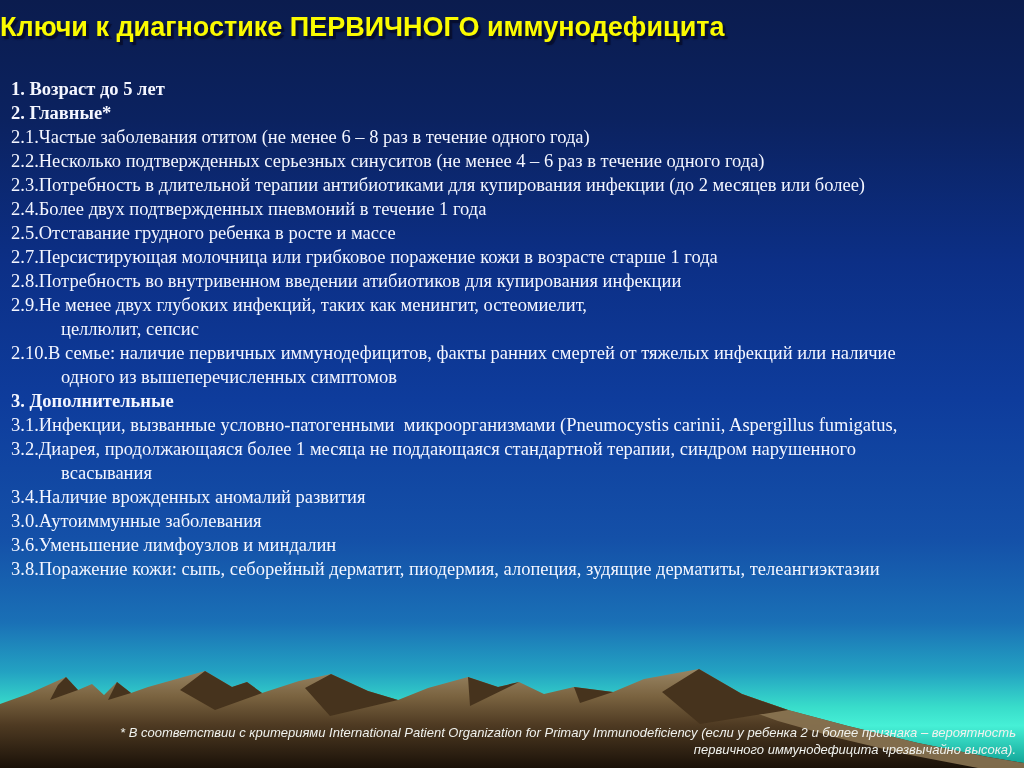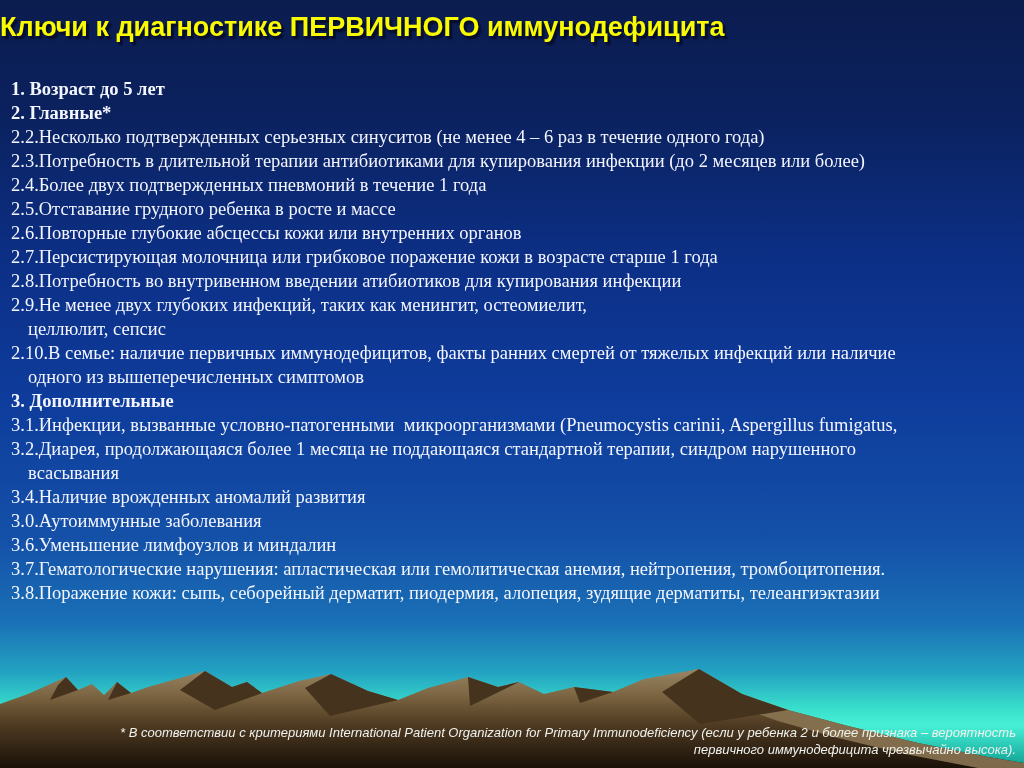--- a/index.html
+++ b/index.html
@@ -42,21 +42,21 @@
     width: 1016px;
   }
   .li {
     padding-left: 11px;
     font-size: 18.5px;
     line-height: 24px;
     color: #f4f6ff;
     white-space: pre-wrap;
   }
   .li.b { font-weight: bold; }
-  .li.cont { padding-left: 28px; }
+  .li.cont { padding-left: 28px; margin-left: 33px; }
   .mountains {
     position: absolute;
     left: 0;
     bottom: 0;
     width: 1024px;
     height: 110px;
     display: block;
   }
   .footnote {
     position: absolute;
@@ -75,39 +75,38 @@
 </head>
 <body>
 
 <div class="slide">
 
   <div class="title">Ключи к диагностике ПЕРВИЧНОГО иммунодефицита</div>
 
   <div class="content">
     <div class="li b">1. Возраст до 5 лет</div>
     <div class="li b">2. Главные*</div>
+    <div class="li">2.1.Частые заболевания отитом (не менее 6 – 8 раз в течение одного года)</div>
     <div class="li">2.2.Несколько подтвержденных серьезных синуситов (не менее 4 – 6 раз в течение одного года)</div>
     <div class="li">2.3.Потребность в длительной терапии антибиотиками для купирования инфекции (до 2 месяцев или более)</div>
     <div class="li">2.4.Более двух подтвержденных пневмоний в течение 1 года</div>
     <div class="li">2.5.Отставание грудного ребенка в росте и массе</div>
-    <div class="li">2.6.Повторные глубокие абсцессы кожи или внутренних органов</div>
     <div class="li">2.7.Персистирующая молочница или грибковое поражение кожи в возрасте старше 1 года</div>
     <div class="li">2.8.Потребность во внутривенном введении атибиотиков для купирования инфекции</div>
     <div class="li">2.9.Не менее двух глубоких инфекций, таких как менингит, остеомиелит,</div>
     <div class="li cont">целлюлит, сепсис</div>
     <div class="li">2.10.В семье: наличие первичных иммунодефицитов, факты ранних смертей от тяжелых инфекций или наличие</div>
     <div class="li cont">одного из вышеперечисленных симптомов</div>
     <div class="li b">3. Дополнительные</div>
     <div class="li">3.1.Инфекции, вызванные условно-патогенными  микроорганизмами (Pneumocystis carinii, Aspergillus fumigatus,</div>
     <div class="li">3.2.Диарея, продолжающаяся более 1 месяца не поддающаяся стандартной терапии, синдром нарушенного</div>
     <div class="li cont">всасывания</div>
     <div class="li">3.4.Наличие врожденных аномалий развития</div>
     <div class="li">3.0.Аутоиммунные заболевания</div>
     <div class="li">3.6.Уменьшение лимфоузлов и миндалин</div>
-    <div class="li">3.7.Гематологические нарушения: апластическая или гемолитическая анемия, нейтропения, тромбоцитопения.</div>
     <div class="li">3.8.Поражение кожи: сыпь, себорейный дерматит, пиодермия, алопеция, зудящие дерматиты, телеангиэктазии</div>
   </div>
 
   <svg class="mountains" viewBox="0 0 1024 110" preserveAspectRatio="none" aria-hidden="true">
     <defs>
       <linearGradient id="mg" x1="0" y1="8" x2="0" y2="110" gradientUnits="userSpaceOnUse">
         <stop offset="0" stop-color="#9d8a68"></stop>
         <stop offset="0.30" stop-color="#7a6340"></stop>
         <stop offset="0.58" stop-color="#4e3a22"></stop>
         <stop offset="1" stop-color="#1a1108"></stop>

